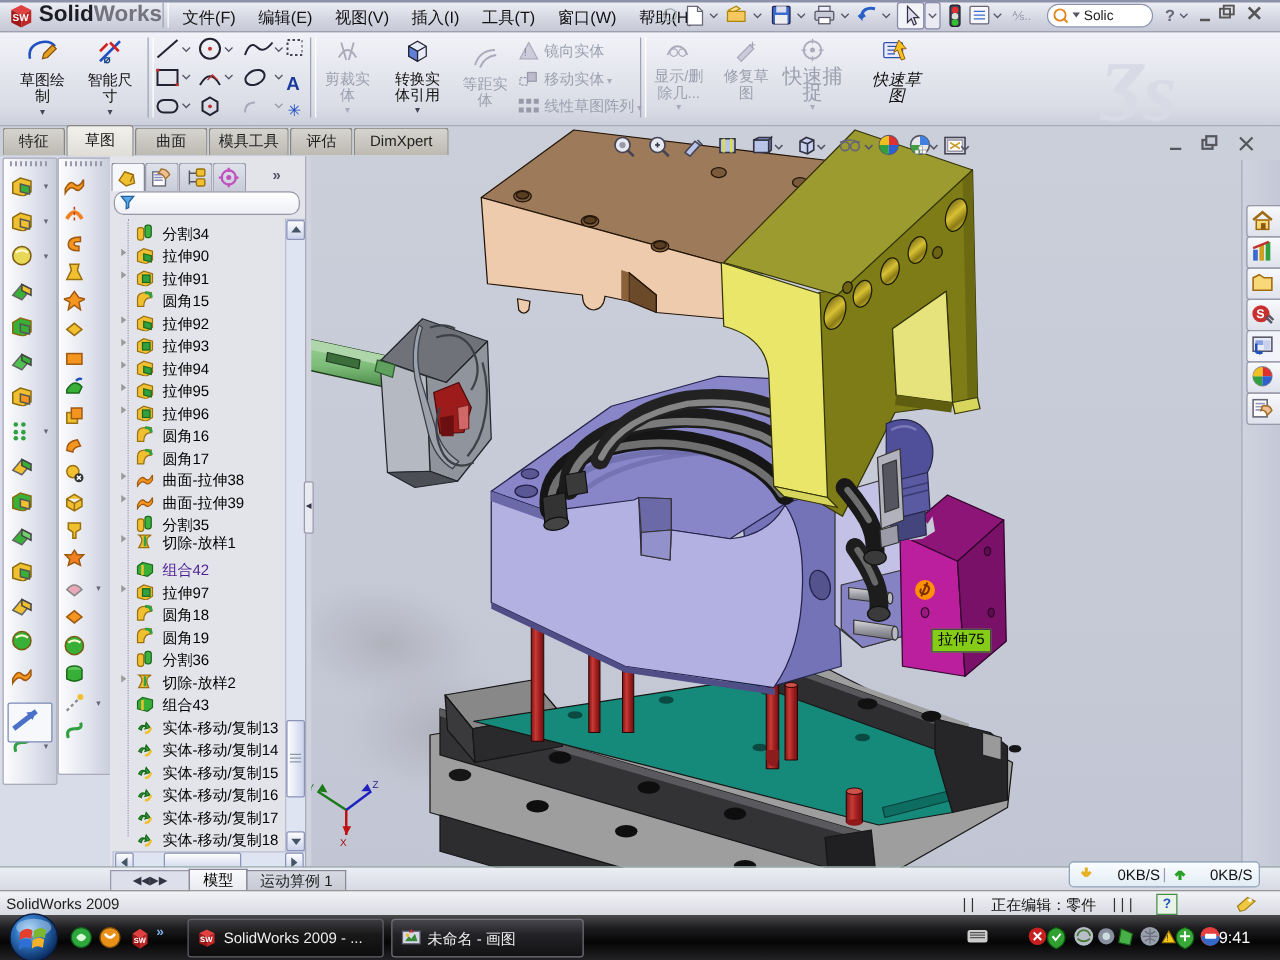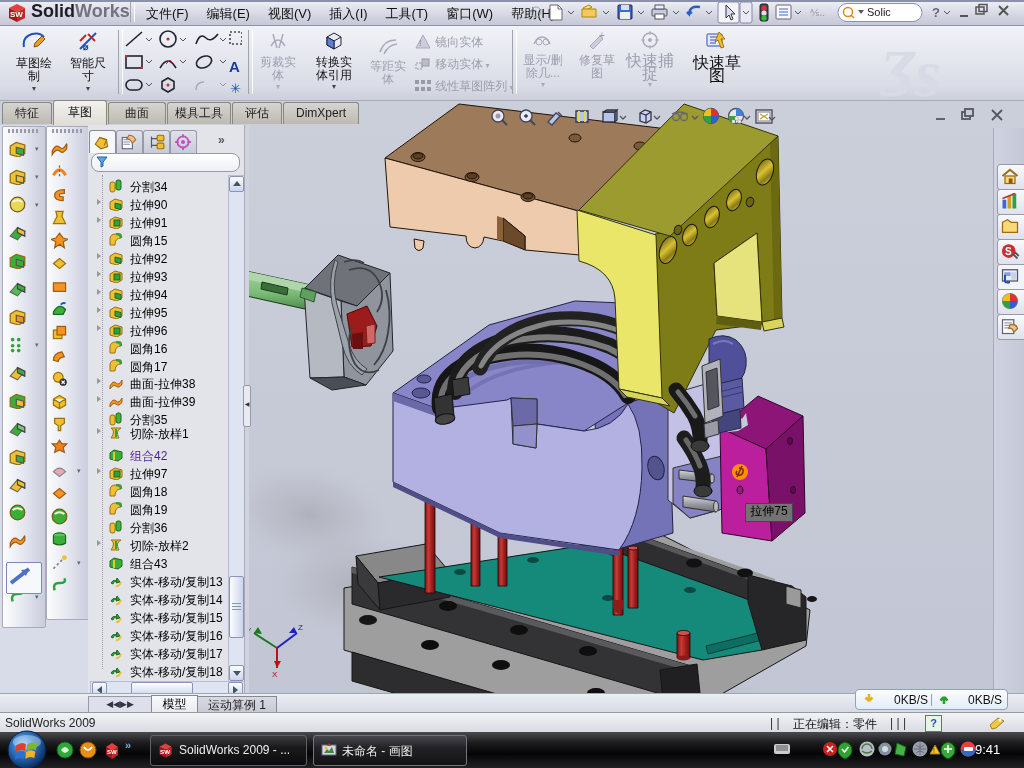--- a/index.html
+++ b/index.html
@@ -500,21 +500,21 @@
     <div style="font-size:16px;color:#9ba0ae;line-height:13px;">快速捕<br>捉</div>
     <div style="font-size:8px;color:#aab;">▾</div>
   </div>
 
   <div class="abs" style="left:690px;top:4px;width:54px;height:66px;text-align:center;">
     <svg width="24" height="22" viewBox="0 0 24 22">
         <rect x="2" y="4" width="15" height="12" rx="1" fill="#e8ecfa" stroke="#3050b0"></rect>
         <path d="M5,7 h9 M5,10 h9 M5,13 h6" stroke="#3050b0"></path>
         <path d="M14,2 l6,7 -4,0 3,8 -3,1 -3,-8 -3,2 z" fill="#f8c020" stroke="#906010" stroke-width="0.8"></path>
       </svg>
-    <div style="font-size:16px;color:#111;line-height:13px;">快速草<br>图</div>
+    <div style="font-size:13px;color:#111;line-height:13px;font-style:italic;">快速草<br>图</div>
   </div>
 </div>
 <div class="abs" id="tabrow" style="left:0;top:100px;width:364px;height:25px;">
   <div class="abs" style="left:2px;top:2px;width:48px;height:21px;background:linear-gradient(#d6d4cf,#bdbab2);border:1px solid #8a877e;border-bottom:none;border-radius:3px 3px 0 0;text-align:center;font-size:12px;color:#222;line-height:21px;">特征</div>
   <div class="abs" style="left:53px;top:0px;width:52px;height:24px;background:linear-gradient(#f2f1ed,#dfddd6);border:1px solid #8a877e;border-bottom:none;border-radius:3px 3px 0 0;text-align:center;font-size:12px;color:#111;line-height:23px;">草图</div>
   <div class="abs" style="left:108px;top:2px;width:56px;height:21px;background:linear-gradient(#d6d4cf,#bdbab2);border:1px solid #8a877e;border-bottom:none;border-radius:3px 3px 0 0;text-align:center;font-size:12px;color:#222;line-height:21px;">曲面</div>
   <div class="abs" style="left:167px;top:2px;width:62px;height:21px;background:linear-gradient(#d6d4cf,#bdbab2);border:1px solid #8a877e;border-bottom:none;border-radius:3px 3px 0 0;text-align:center;font-size:12px;color:#222;line-height:21px;">模具工具</div>
   <div class="abs" style="left:232px;top:2px;width:48px;height:21px;background:linear-gradient(#d6d4cf,#bdbab2);border:1px solid #8a877e;border-bottom:none;border-radius:3px 3px 0 0;text-align:center;font-size:12px;color:#222;line-height:21px;">评估</div>
   <div class="abs" style="left:283px;top:2px;width:74px;height:21px;background:linear-gradient(#d6d4cf,#bdbab2);border:1px solid #8a877e;border-bottom:none;border-radius:3px 3px 0 0;text-align:center;font-size:12px;color:#222;line-height:21px;">DimXpert</div>
 </div>
@@ -1066,21 +1066,21 @@
       </g>
     <g>
         <rect x="268" y="4" width="16" height="13" fill="#e8eaf2" stroke="#445"></rect>
         <rect x="270" y="6" width="12" height="9" fill="#fff" stroke="#99a"></rect>
         <path d="M272,8 l8,5 m-8,0 l8,-5" stroke="#c8a030"></path>
         <path d="M284,19 l3,3 3,-3" stroke="#556" transform="translate(-3,-8)"></path>
       </g>
   </g>
 </svg>
 
-<div class="abs" style="left:745px;top:503px;width:46px;height:17px;background:#737373;border:1px solid #445;font-size:12px;color:#000;text-align:center;line-height:15px;">拉伸75</div>
+<div class="abs" style="left:745px;top:503px;width:46px;height:17px;background:#84cc16;border:1px solid #445;font-size:12px;color:#000;text-align:center;line-height:15px;">拉伸75</div>
 
 <div class="abs" style="left:0;top:693px;width:1024px;height:19px;background:linear-gradient(#eceef4,#d6d9e4);border-top:1px solid #9aa;">
   <div class="abs" style="left:88px;top:2px;width:62px;height:16px;background:#dde0ea;border:1px solid #99a;text-align:center;font-size:9px;color:#334;line-height:15px;">◀◀▶▶</div>
   <div class="abs" style="left:151px;top:1px;width:45px;height:17px;background:linear-gradient(#fafafc,#e8eaf0);border:1px solid #889;border-bottom:none;font-size:12px;color:#000;text-align:center;line-height:17px;">模型</div>
   <div class="abs" style="left:197px;top:2px;width:78px;height:16px;background:linear-gradient(#d8dae2,#c6c9d4);border:1px solid #889;border-bottom:none;font-size:12px;color:#222;text-align:center;line-height:16px;">运动算例 1</div>
 </div>
 
 <div class="abs" style="left:855px;top:689px;width:151px;height:19px;background:linear-gradient(#fbfdff,#e2ecf6);border:1px solid #8fa3b8;border-radius:4px;font-size:12px;color:#111;">
   <svg width="12" height="12" viewBox="0 0 12 12" style="position:absolute;left:7px;top:3px;">
       <path d="M6,1 v7 M6,8 l-3.5,-3.5 M6,8 l3.5,-3.5" stroke="#e8b020" stroke-width="2.5" fill="none"></path>

